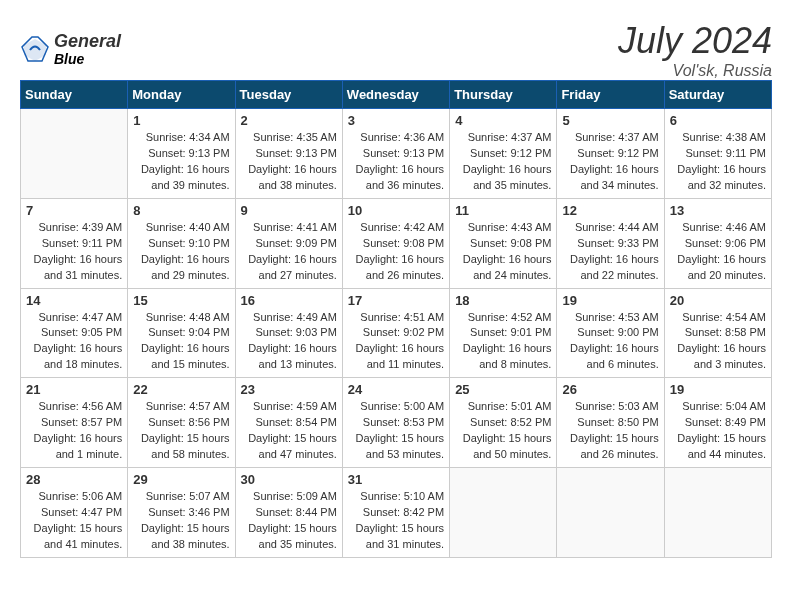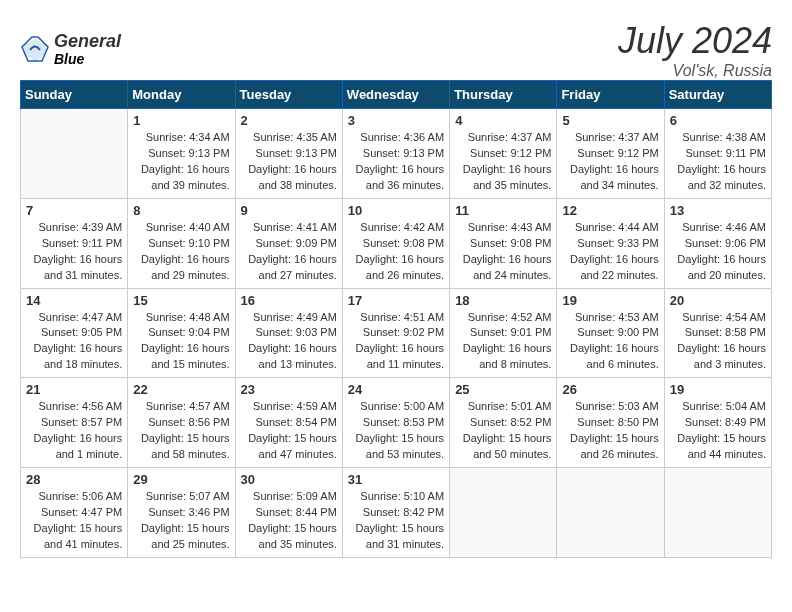--- a/index.html
+++ b/index.html
@@ -233,21 +233,21 @@
           <div class="day-info"><span>Sunrise: 5:04 AM</span><br><span>Sunset: 8:49 PM</span><br><span>Daylight: 15 hours and 44 minutes.</span></div>
         </td>
       </tr>
       <tr>
         <td>
           <span class="day-number">28</span>
           <div class="day-info"><span>Sunrise: 5:06 AM</span><br><span>Sunset: 4:47 PM</span><br><span>Daylight: 15 hours and 41 minutes.</span></div>
         </td>
         <td>
           <span class="day-number">29</span>
-          <div class="day-info"><span>Sunrise: 5:07 AM</span><br><span>Sunset: 3:46 PM</span><br><span>Daylight: 15 hours and 25 minutes.</span></div>
+          <div class="day-info"><span>Sunrise: 5:07 AM</span><br><span>Sunset: 3:46 PM</span><br><span>Daylight: 15 hours and 38 minutes.</span></div>
         </td>
         <td>
           <span class="day-number">30</span>
           <div class="day-info"><span>Sunrise: 5:09 AM</span><br><span>Sunset: 8:44 PM</span><br><span>Daylight: 15 hours and 35 minutes.</span></div>
         </td>
         <td>
           <span class="day-number">31</span>
           <div class="day-info"><span>Sunrise: 5:10 AM</span><br><span>Sunset: 8:42 PM</span><br><span>Daylight: 15 hours and 31 minutes.</span></div>
         </td>
         <td class="empty"></td>

